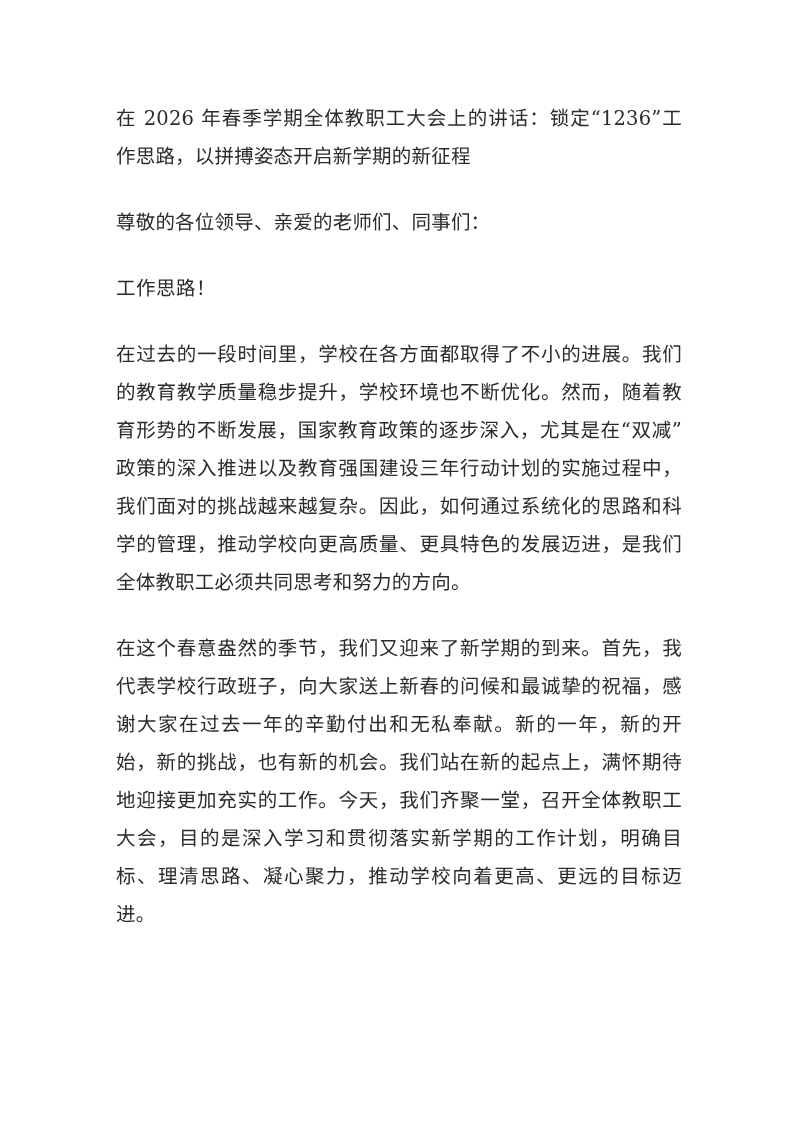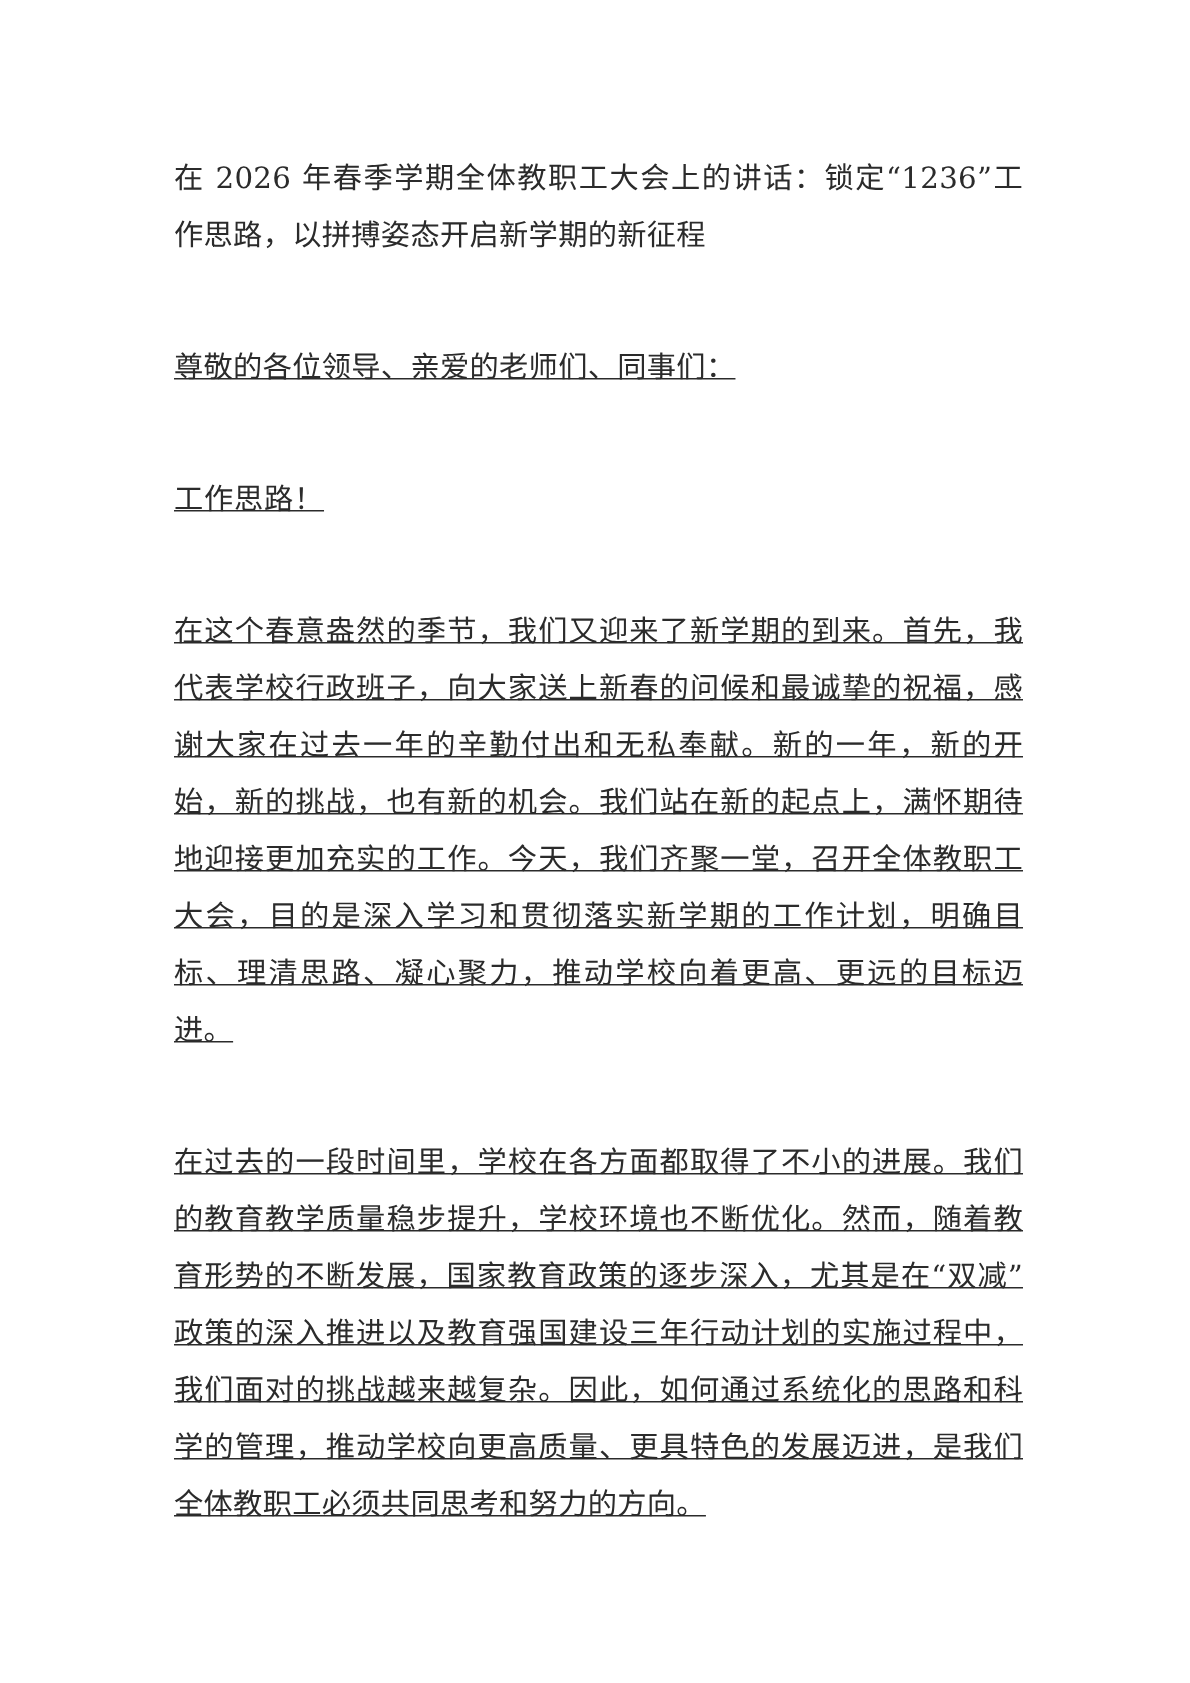--- a/index.html
+++ b/index.html
@@ -31,22 +31,21 @@
     font-size: 19.5px;
     line-height: 38px;
     color: #2b2b2b;
     text-align: justify;
     text-justify: inter-ideograph;
     letter-spacing: 0.2px;
     font-family: "DejaVu Serif", "Liberation Serif", serif;
     -webkit-font-smoothing: antialiased;
   }
   .para + .para {
-    margin-top: 50px;
-    text-decoration: underline;
+    margin-top: 28px;
   }
   .para.title {
     font-weight: 400;
   }
   .para.salutation,
   .para.greeting {
     text-align: left;
   }
   .para.greeting {
     letter-spacing: 0.5px;
@@ -57,18 +56,18 @@
 
 <div class="page">
   <div class="doc-body">
 
     <p class="para title">在 2026 年春季学期全体教职工大会上的讲话：锁定“1236”工作思路，以拼搏姿态开启新学期的新征程</p>
 
     <p class="para salutation">尊敬的各位领导、亲爱的老师们、同事们：</p>
 
     <p class="para greeting">工作思路！</p>
 
+    <p class="para">在过去的一段时间里，学校在各方面都取得了不小的进展。我们的教育教学质量稳步提升，学校环境也不断优化。然而，随着教育形势的不断发展，国家教育政策的逐步深入，尤其是在“双减”政策的深入推进以及教育强国建设三年行动计划的实施过程中，我们面对的挑战越来越复杂。因此，如何通过系统化的思路和科学的管理，推动学校向更高质量、更具特色的发展迈进，是我们全体教职工必须共同思考和努力的方向。</p>
+
     <p class="para">在这个春意盎然的季节，我们又迎来了新学期的到来。首先，我代表学校行政班子，向大家送上新春的问候和最诚挚的祝福，感谢大家在过去一年的辛勤付出和无私奉献。新的一年，新的开始，新的挑战，也有新的机会。我们站在新的起点上，满怀期待地迎接更加充实的工作。今天，我们齐聚一堂，召开全体教职工大会，目的是深入学习和贯彻落实新学期的工作计划，明确目标、理清思路、凝心聚力，推动学校向着更高、更远的目标迈进。</p>
-
-    <p class="para">在过去的一段时间里，学校在各方面都取得了不小的进展。我们的教育教学质量稳步提升，学校环境也不断优化。然而，随着教育形势的不断发展，国家教育政策的逐步深入，尤其是在“双减”政策的深入推进以及教育强国建设三年行动计划的实施过程中，我们面对的挑战越来越复杂。因此，如何通过系统化的思路和科学的管理，推动学校向更高质量、更具特色的发展迈进，是我们全体教职工必须共同思考和努力的方向。</p>
 
   </div>
 </div>
 
 </body></html>

